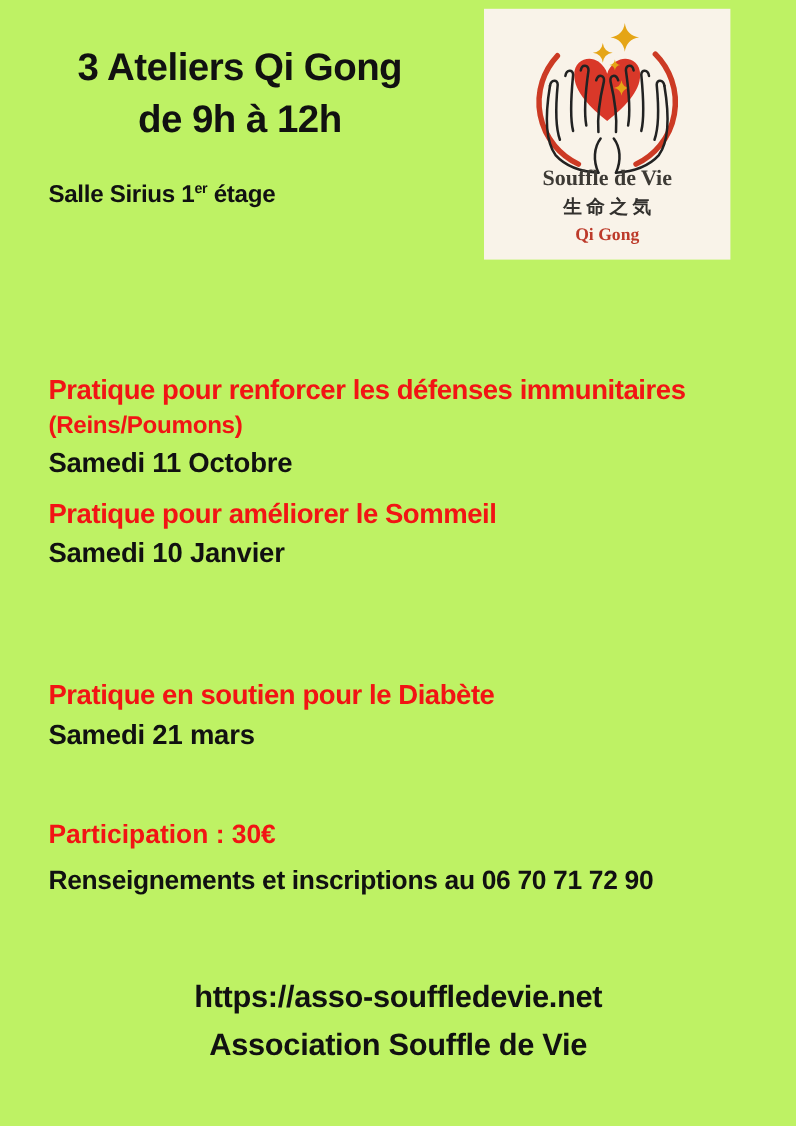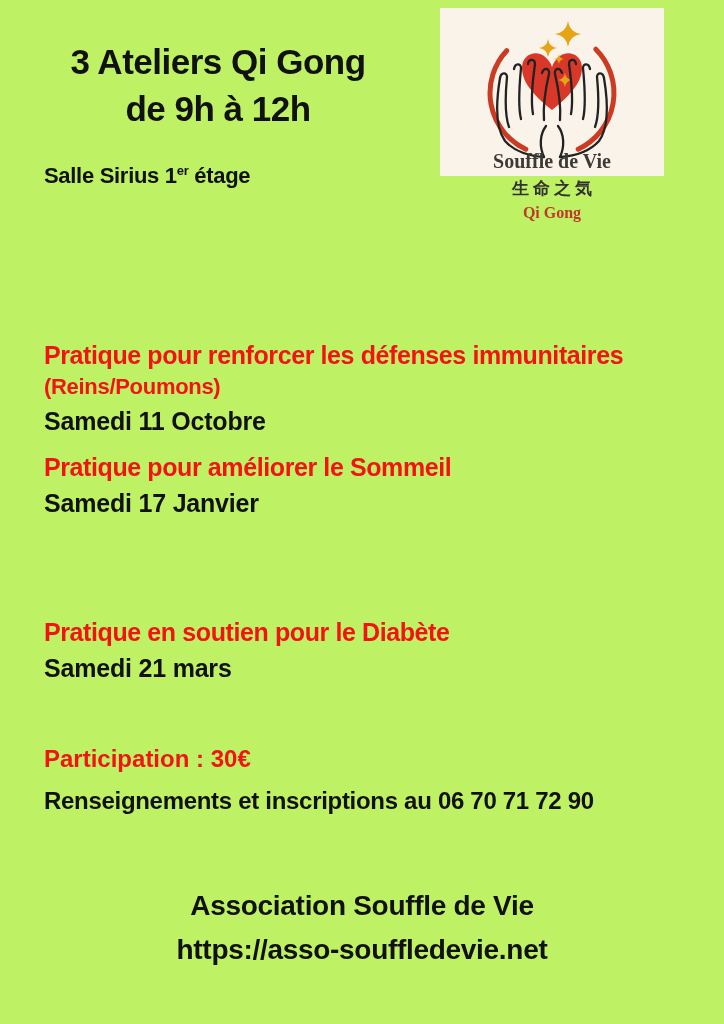--- a/index.html
+++ b/index.html
@@ -23,21 +23,21 @@
   .title-line2 { font-size:35px; letter-spacing:-0.5px; margin-top:12px; }
   .location-block {
     position:absolute; left:44px; top:155px;
     font-size:22px; line-height:31px; letter-spacing:-0.3px;
   }
   .location-block sup { font-size:13px; }
 
   
   .logo-panel {
     position:absolute; left:440px; top:8px;
-    width:224px; height:168px;
+    width:224px; height:228px;
     background:#f9f3e9;
   }
   .logo-svg { display:block; }
   .logo-name-text {
     font-family:"Liberation Serif", serif; font-weight:bold;
     font-size:20px; fill:#3d3a35;
   }
   .logo-cn-text {
     font-family:"DejaVu Sans", sans-serif; font-weight:bold;
     font-size:17px; fill:#33312e; letter-spacing:4px;
@@ -123,31 +123,31 @@
   </div>
 
   <div class="section s1">
     <div class="red-heading">Pratique pour renforcer les défenses immunitaires</div>
     <div class="red-sub">(Reins/Poumons)</div>
     <div class="date-line">Samedi 11 Octobre</div>
   </div>
 
   <div class="section s2">
     <div class="red-heading">Pratique pour améliorer le Sommeil</div>
-    <div class="date-line">Samedi 17 Janvier</div>
+    <div class="date-line">Samedi 10 Janvier</div>
   </div>
 
   <div class="section s3">
     <div class="red-heading">Pratique en soutien pour le Diabète</div>
     <div class="date-line">Samedi 21 mars</div>
   </div>
 
   <div class="pricing">
     <div class="participation">Participation : 30€</div>
     <div class="contact">Renseignements et inscriptions au 06 70 71 72 90</div>
   </div>
 
   <div class="footer">
+    <div class="footer-line">https://asso-souffledevie.net</div>
     <div class="footer-line">Association Souffle de Vie</div>
-    <div class="footer-line">https://asso-souffledevie.net</div>
   </div>
 
 </div>
 
 </body></html>

